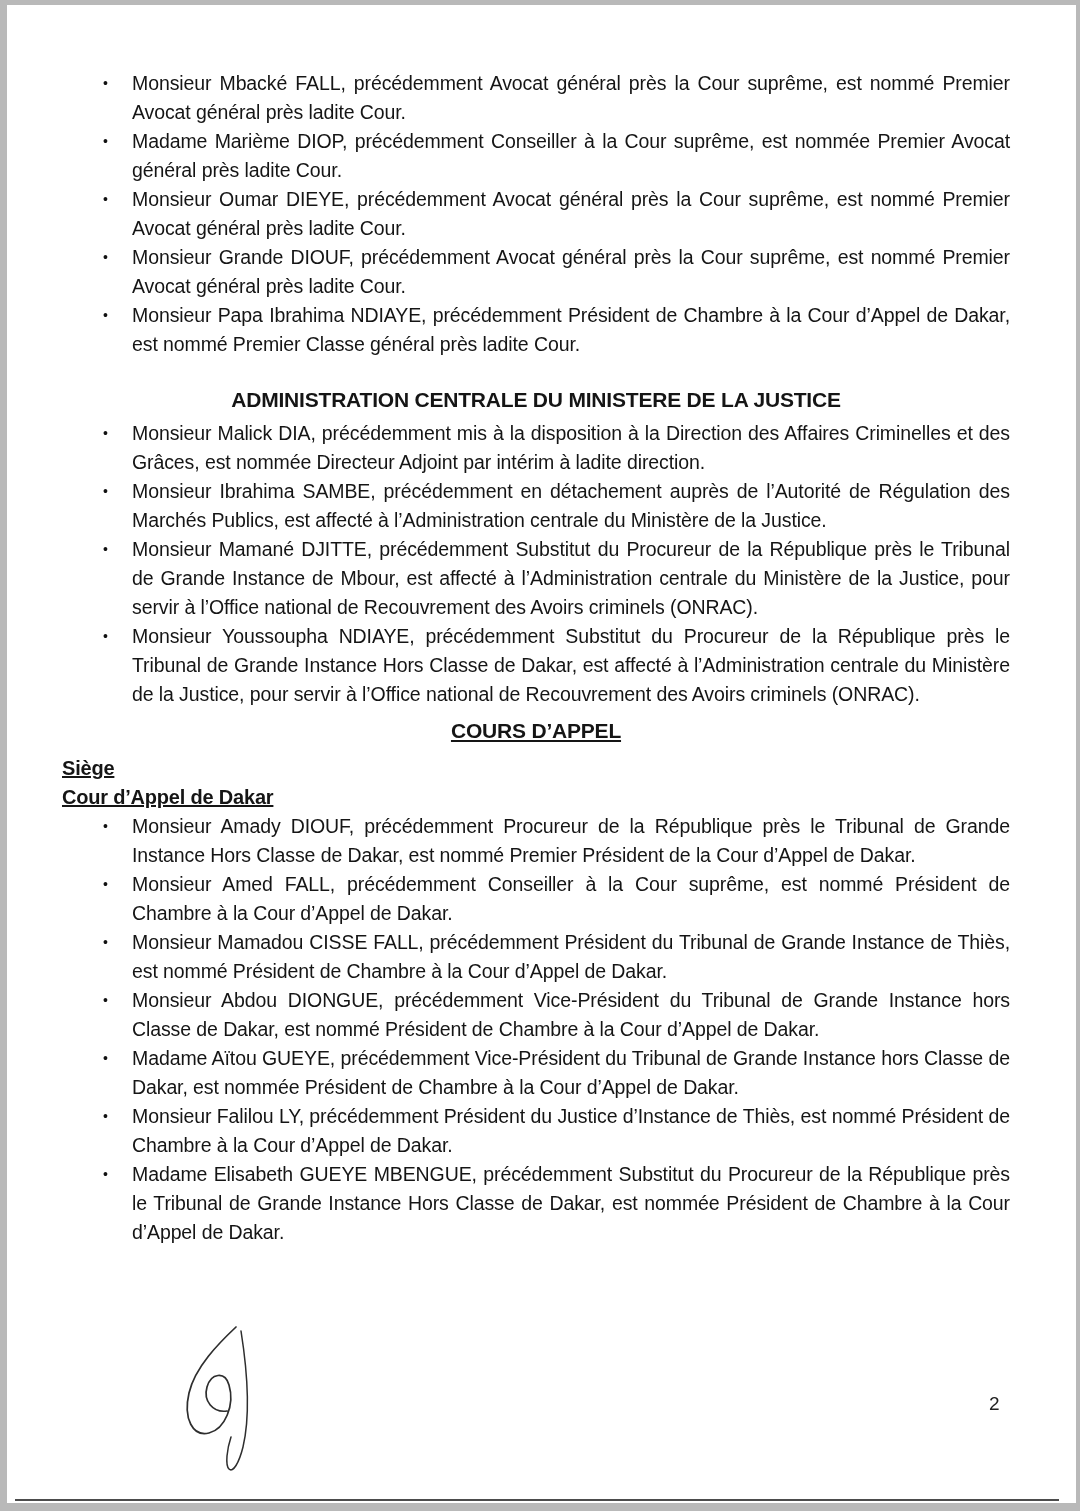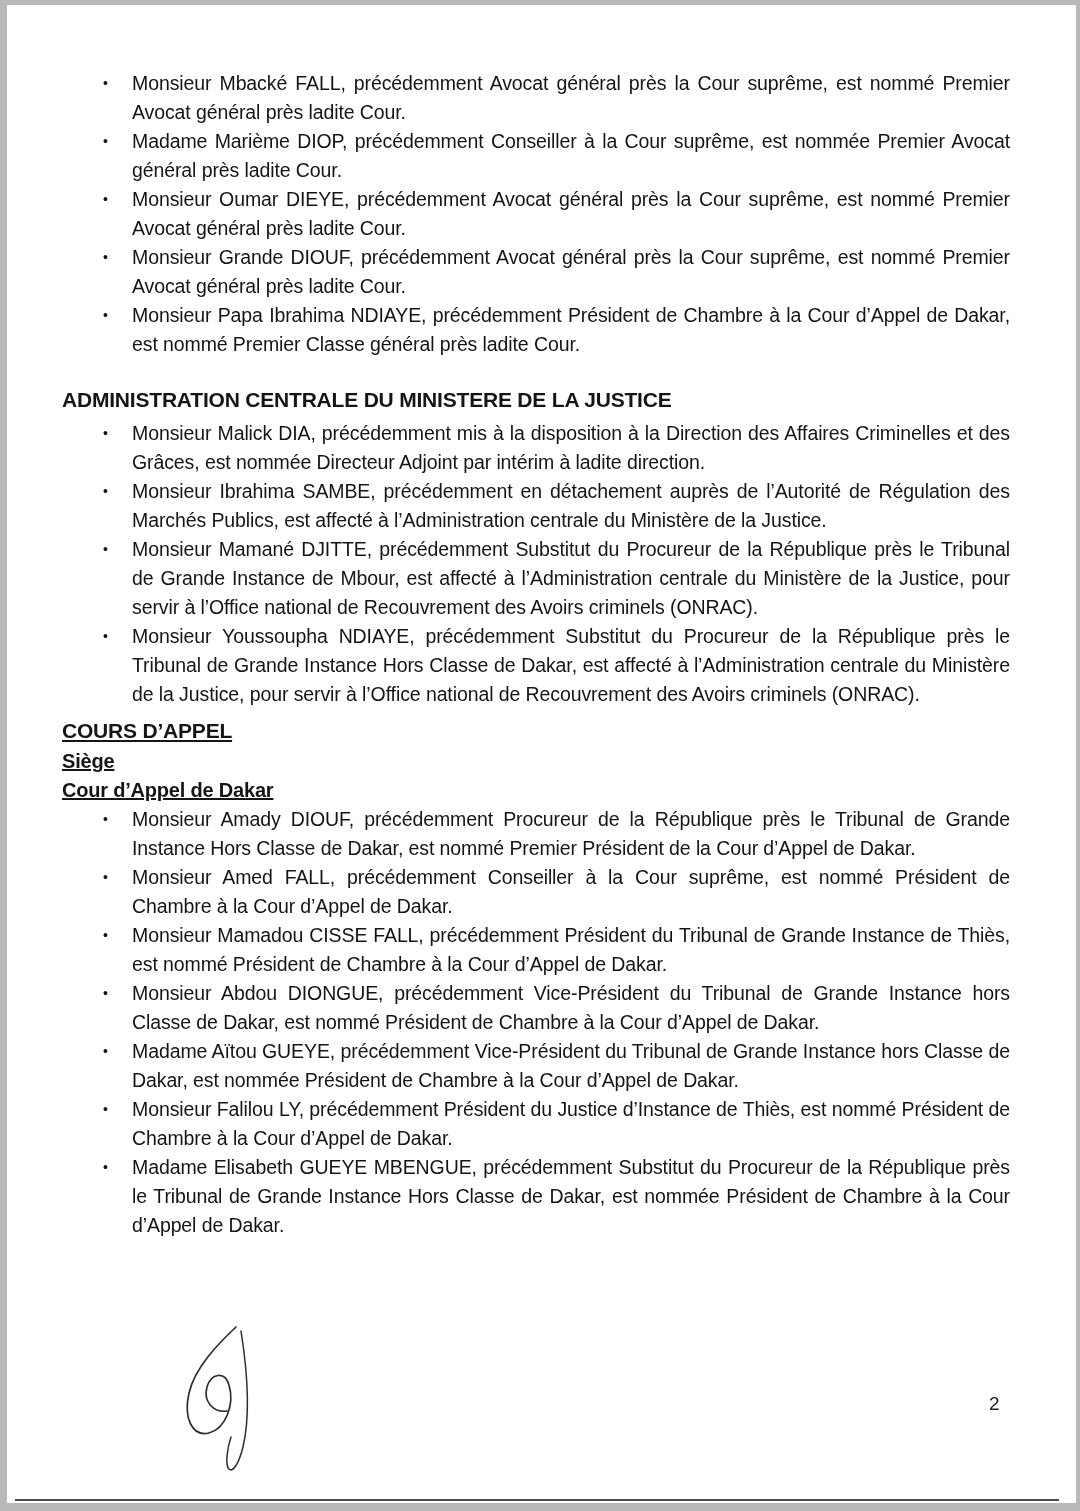--- a/index.html
+++ b/index.html
@@ -23,25 +23,25 @@
   .bullet {
     flex:0 0 29px; width:29px;
     font-size:14px; line-height:29px;
     color:#111;
   }
   .itext {
     flex:1; text-align:justify; text-align-last:left;
     letter-spacing:-0.1px;
   }
   .center-heading {
-    font-weight:bold; font-size:21px;
+    text-align:center; font-weight:bold; font-size:21px;
     letter-spacing:-0.2px; line-height:29px;
   }
   .h-admin { margin-top:26px; margin-bottom:5px; }
-  .h-cours { margin-top:7px; margin-bottom:2px; }
+  .h-cours { margin-top:7px; margin-bottom:9px; }
   .h-cours .utext { text-decoration:underline; }
   .sub-heading {
     font-weight:bold; font-size:20px; line-height:29px;
     text-decoration:underline; letter-spacing:-0.2px;
   }
   .page-number {
     position:absolute; left:982px; top:1388px;
     font-size:19px; color:#222;
   }
   .bottom-edge {

